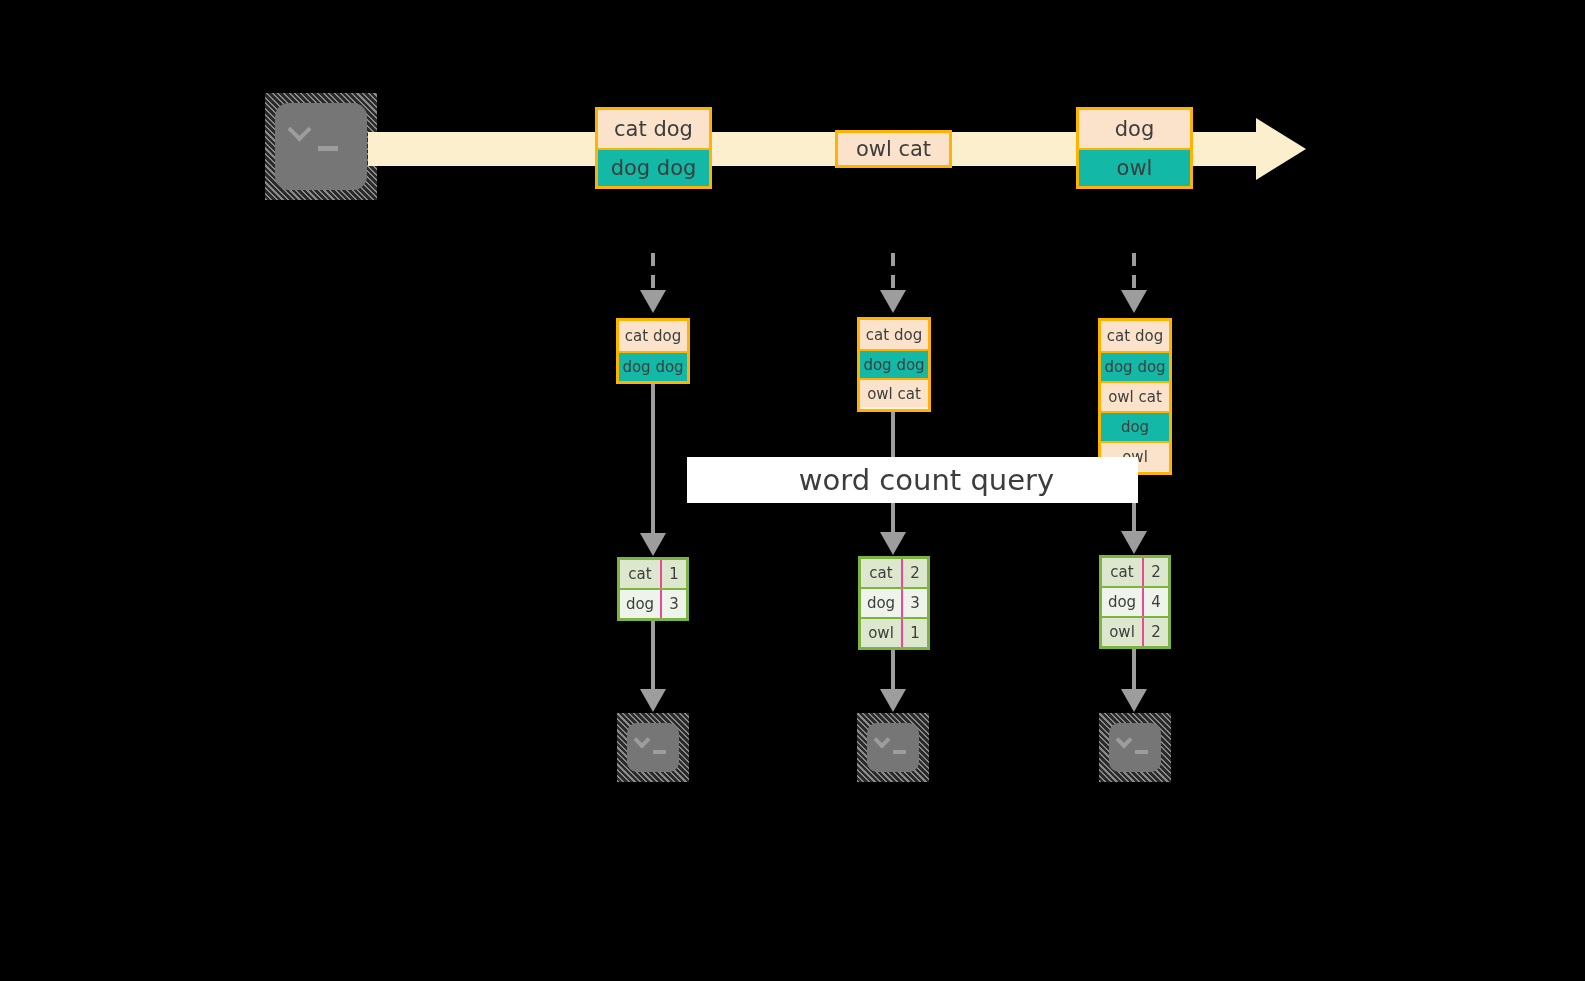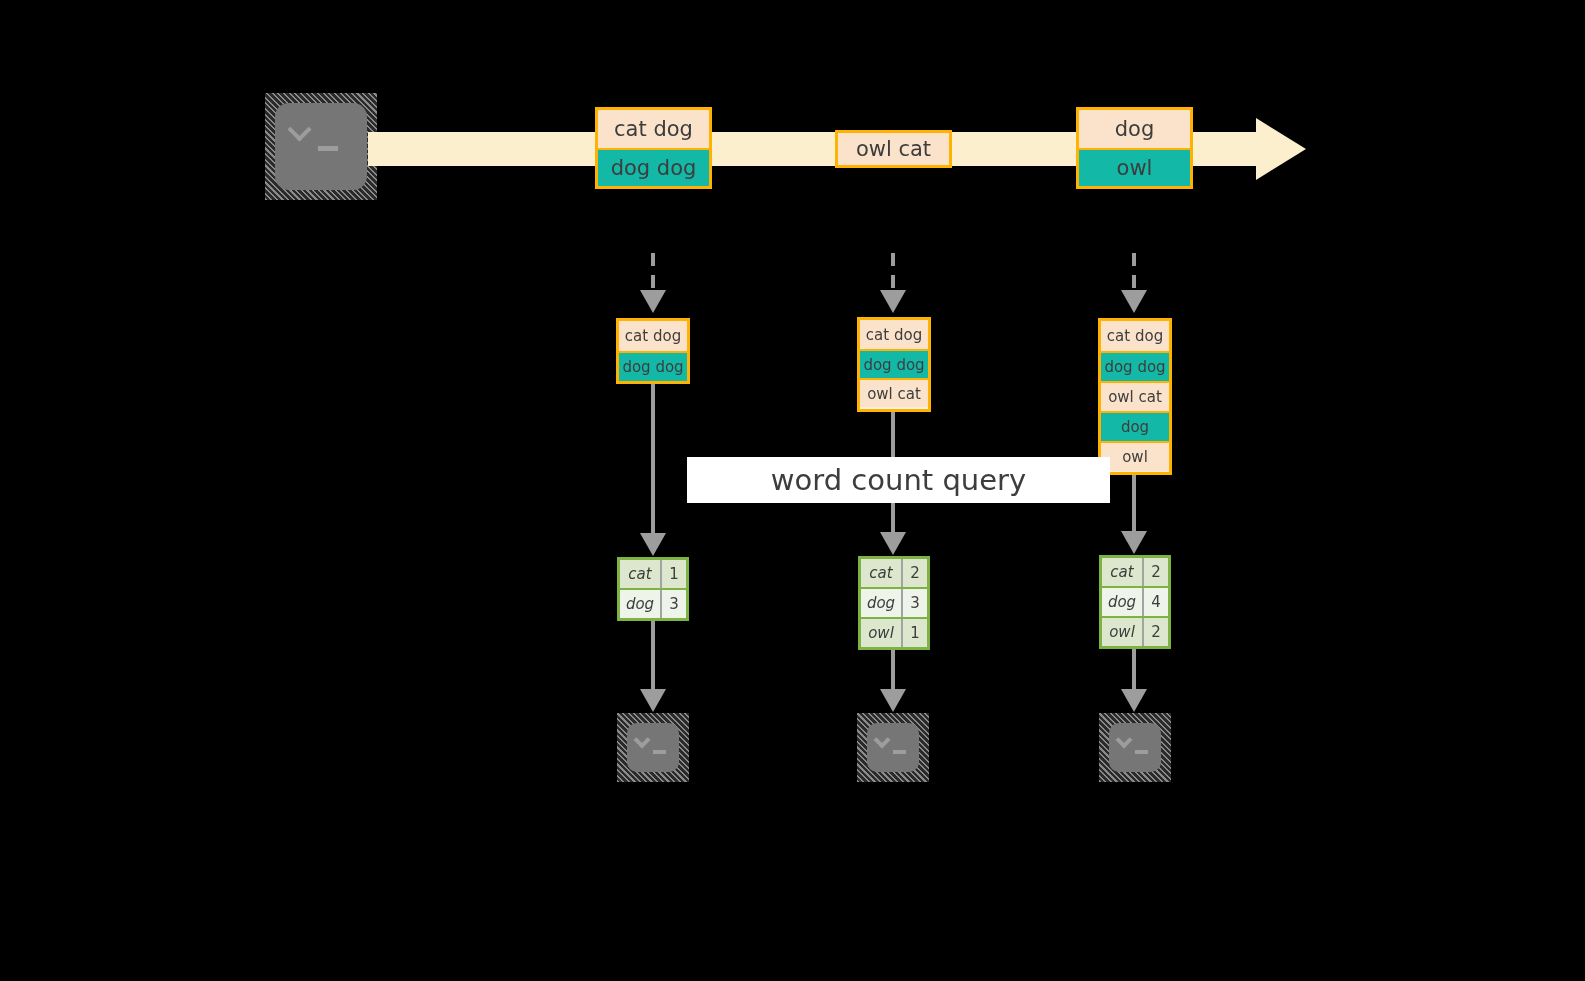--- a/index.html
+++ b/index.html
@@ -98,22 +98,21 @@
   .gbox .grow:first-child { border-top: none; }
   .gbox .gcell {
     box-sizing: border-box;
     display: flex;
     align-items: center;
     justify-content: center;
     color: #3d3d3d;
     white-space: nowrap;
   }
   .gbox .gcell.word {
-    border-right: 2px solid #a3a3a3;
-    font-style: italic;
+    border-right: 2px solid #ec4899;
   }
   .gbox .grow.shade .gcell { background: #DCE7CE; }
   .gbox .grow.plain .gcell { background: #EFF4EA; }
 
   
   .vline {
     position: absolute;
     background: #9d9d9d;
     width: 4px;
   }
@@ -135,20 +134,21 @@
   }
 
   
   .query-band {
     position: absolute;
     background: #FFFFFF;
     display: flex;
     align-items: center;
     justify-content: center;
     color: #3d3d3d;
+    padding-left: 28px;
   }
 </style>
 </head>
 <body>
 
 <div id="stage">
 
   <div class="terminal" style="left:265px; top:93px; width:112px; height:107px;">
     <div class="screen">
       <span class="prompt-chevron" style="left:16px; top:18px; width:13px; height:13px;"></span>

